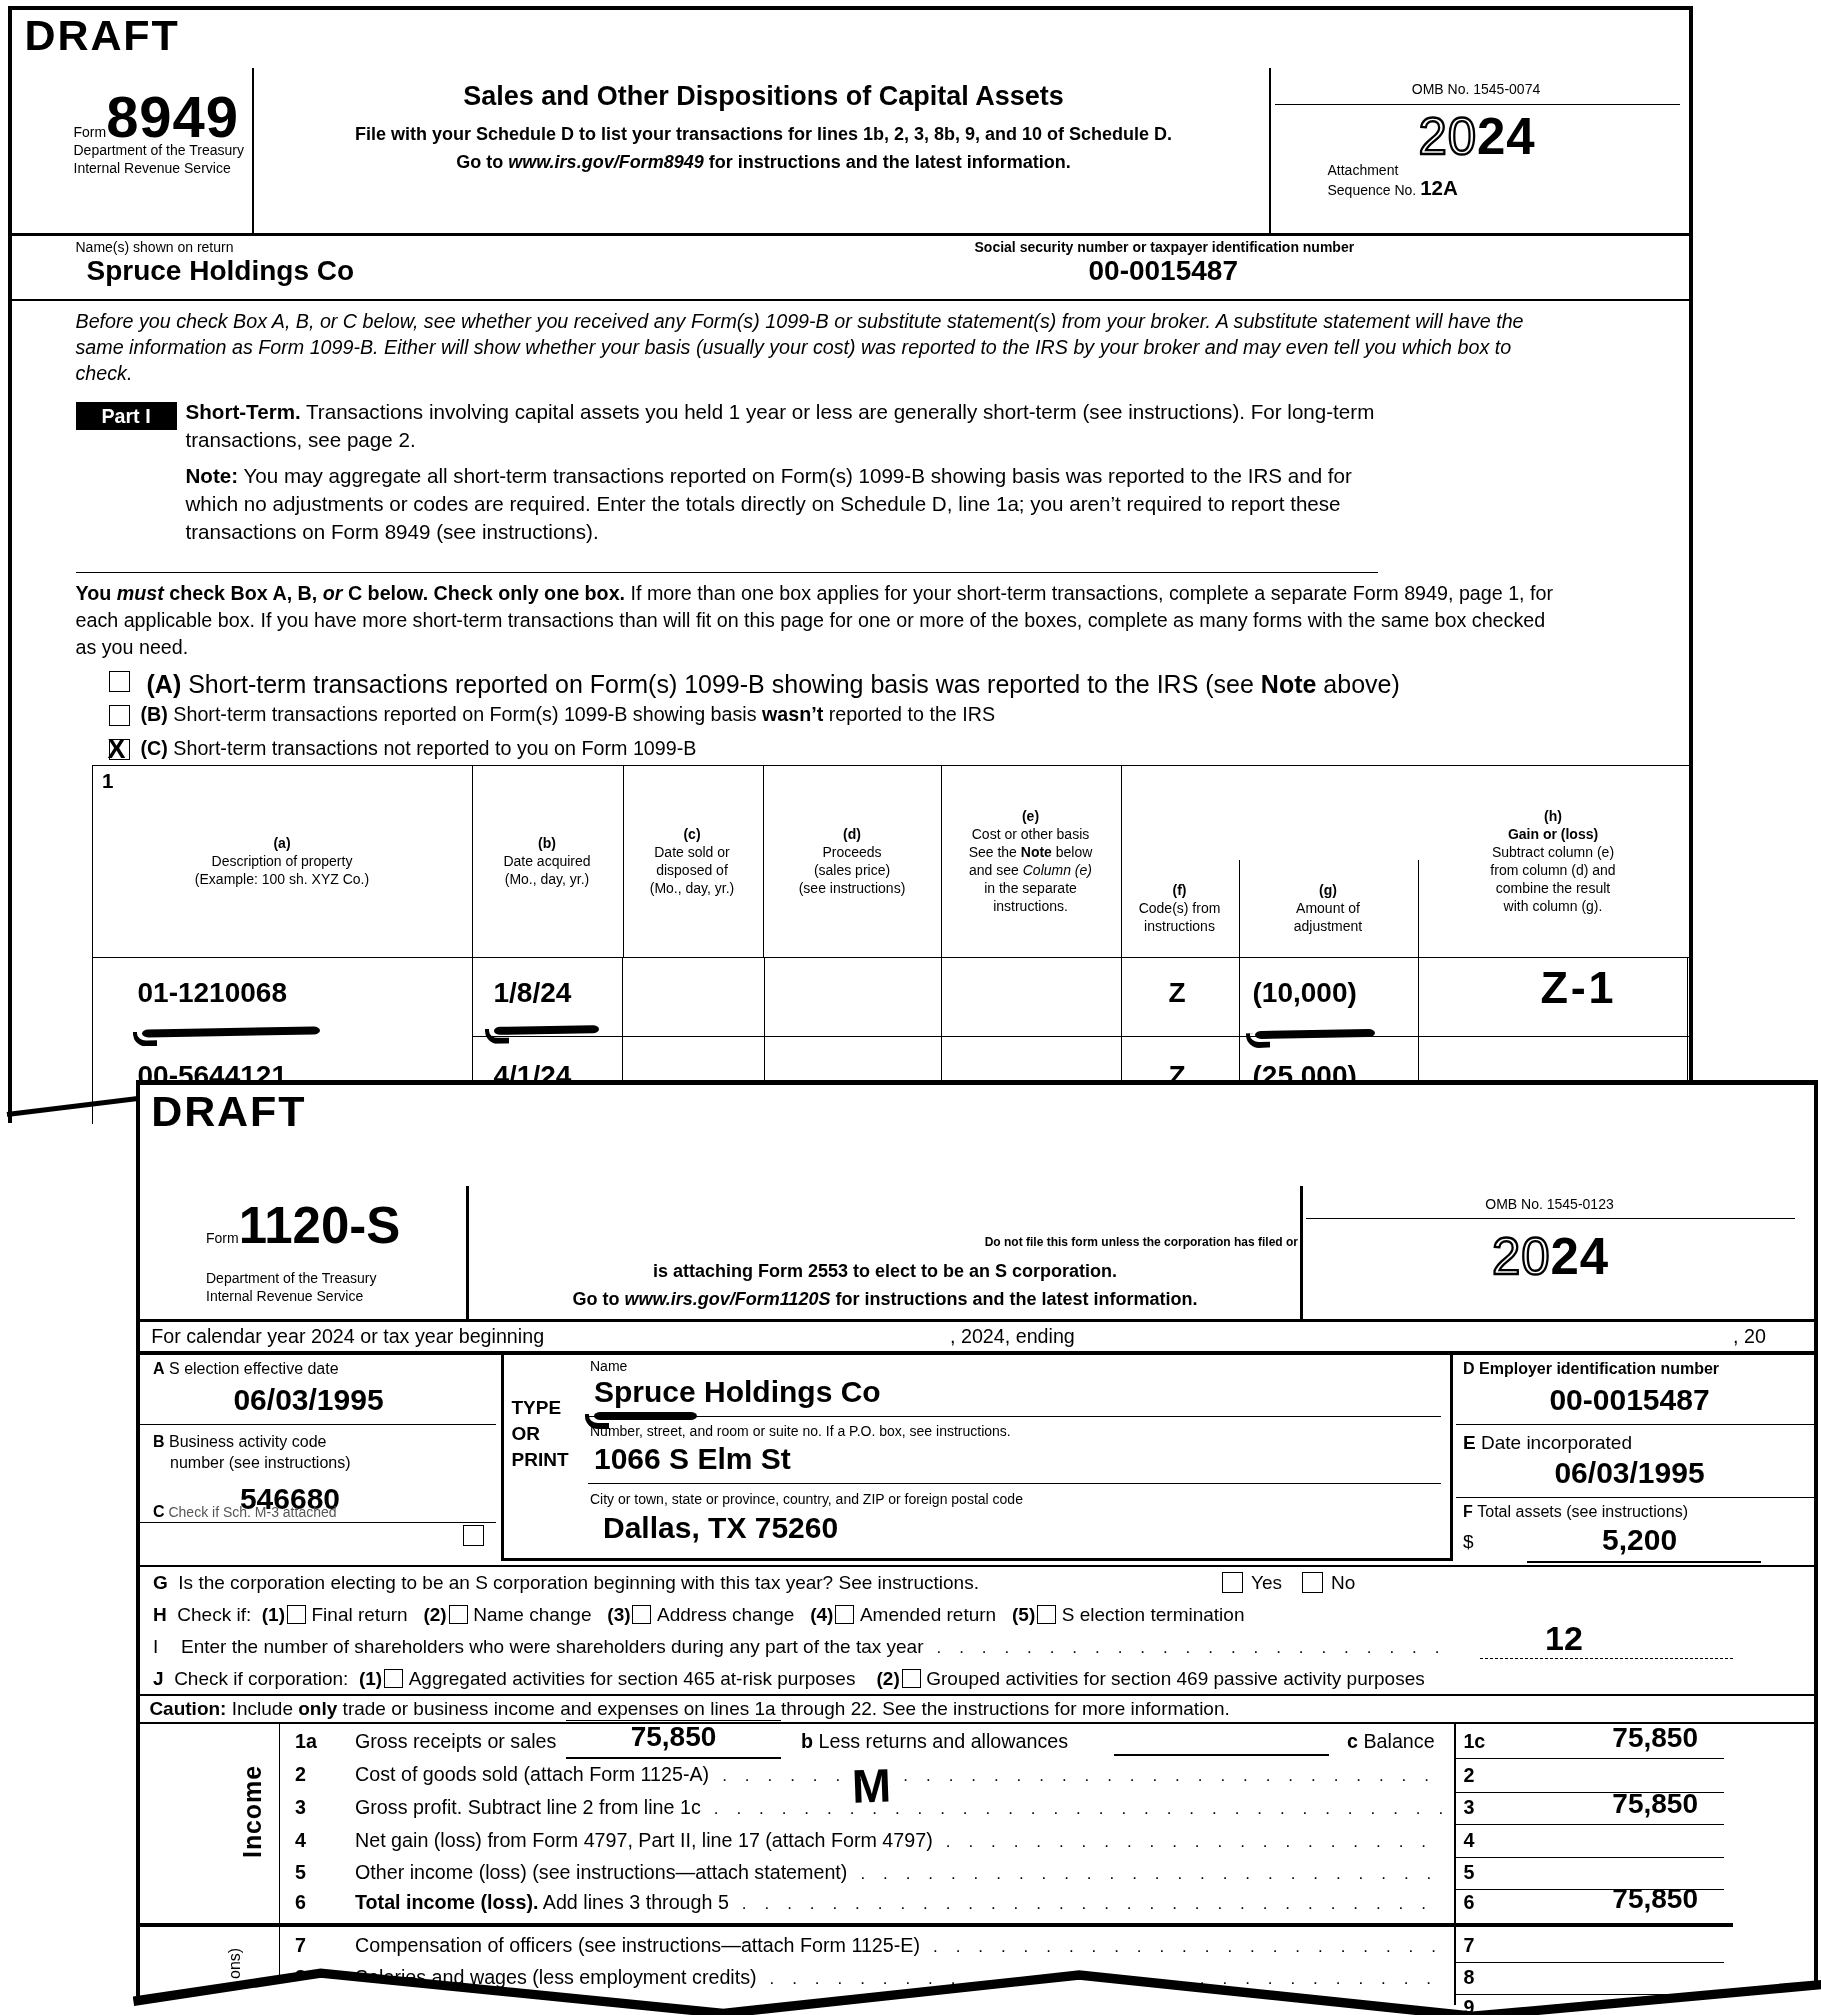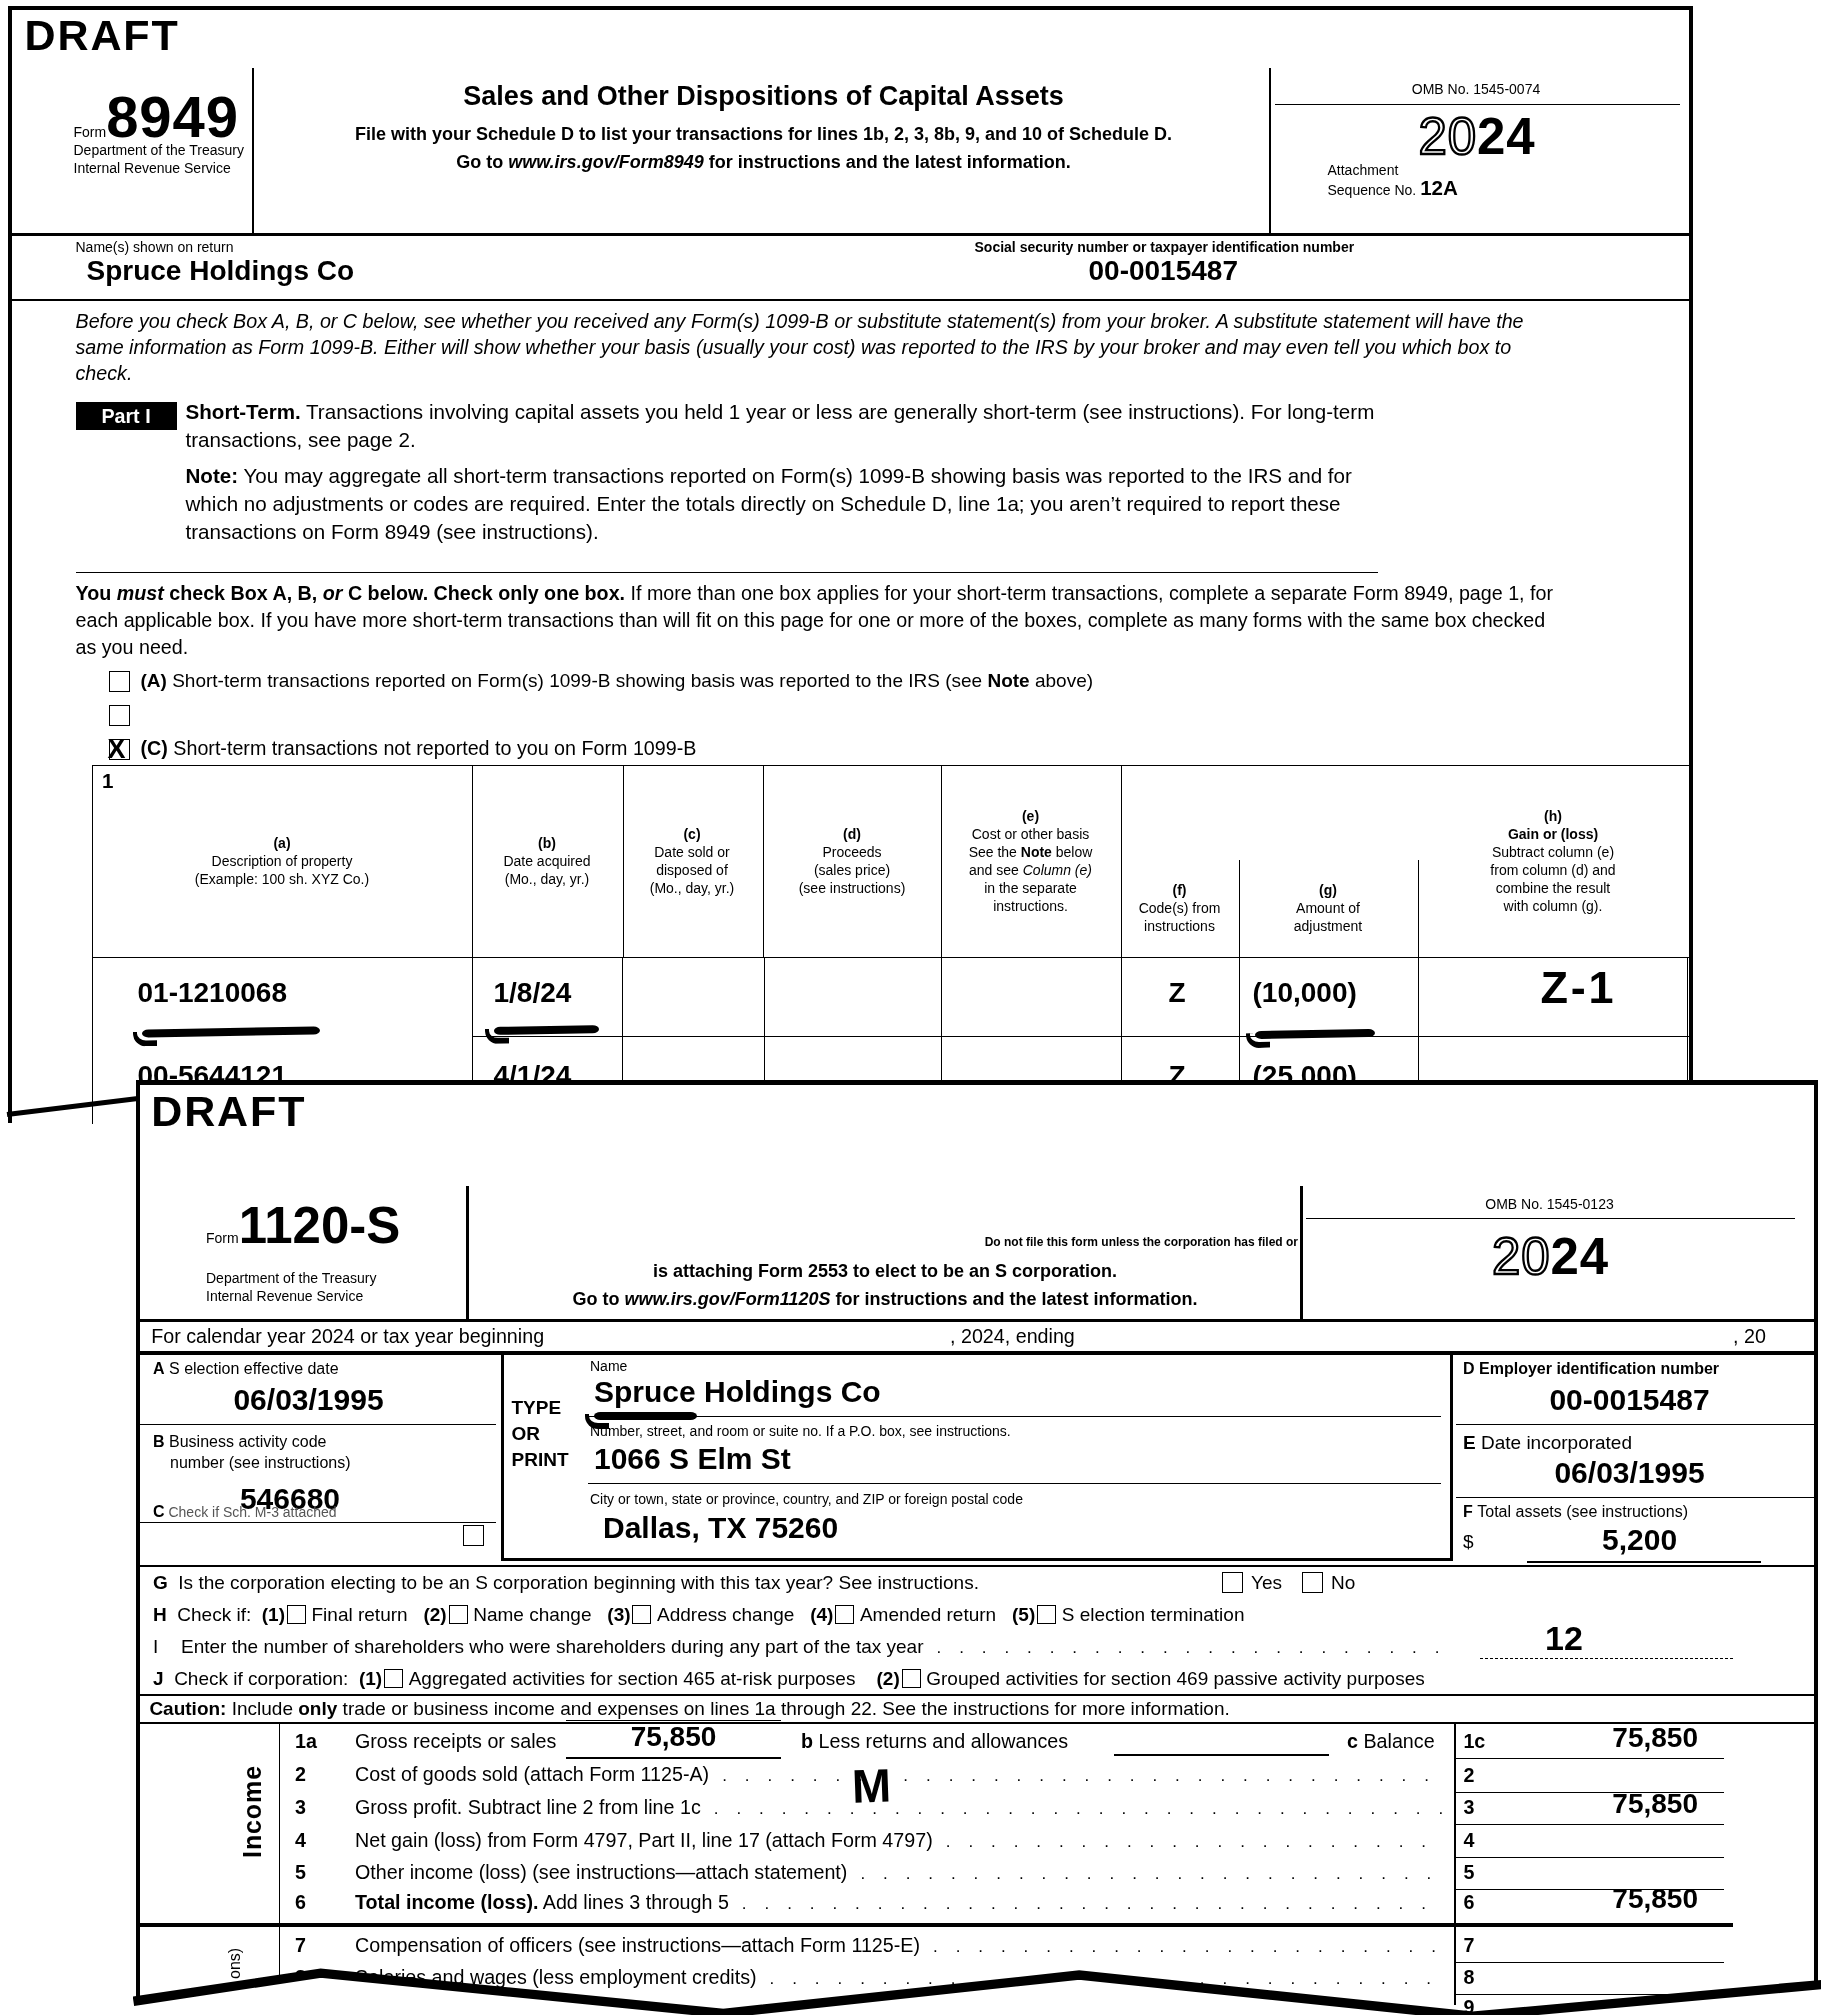--- a/index.html
+++ b/index.html
@@ -86,24 +86,27 @@
     <div class="abs" style="left:174px;top:452px;width:1209px;font-size:20.6px;line-height:28px;">
       <span class="b">Note:</span><span> You may aggregate all short-term transactions reported on Form(s) 1099-B showing basis was reported to the IRS and for which no adjustments or codes are required. Enter the totals directly on Schedule D, line 1a; you aren’t required to report these transactions on Form 8949 (see instructions).</span>
     </div>
     <div class="hr" style="left:64px;top:562px;width:1302px;height:0.9px;"></div>
 
     <div class="abs" style="left:64px;top:570px;width:1480px;font-size:19.7px;line-height:27px;">
       <span class="b">You </span><span class="b i">must</span><span class="b"> check Box A, B, </span><span class="b i">or</span><span class="b"> C below. Check only one box.</span><span> If more than one box applies for your short-term transactions, complete a separate Form 8949, page 1, for each applicable box. If you have more short-term transactions than will fit on this page for one or more of the boxes, complete as many forms with the same box checked as you need.</span>
     </div>
 
     <div class="cb" style="left:97px;top:661px;"></div>
-    <div class="abs" style="left:129px;top:660px;font-size:19px;">
+    <div class="abs" style="left:135px;top:660px;font-size:25px;">
       <span class="b">(A)</span><span> Short-term transactions reported on Form(s) 1099-B showing basis was reported to the IRS (see </span><span class="b">Note</span><span> above)</span>
     </div>
     <div class="cb" style="left:97px;top:695px;"></div>
+    <div class="abs" style="left:129px;top:693px;font-size:19.7px;">
+      <span class="b">(B)</span><span> Short-term transactions reported on Form(s) 1099-B showing basis </span><span class="b">wasn’t</span><span> reported to the IRS</span>
+    </div>
     <div class="cb" style="left:97px;top:729px;">
       <span class="abs b" style="left:-1.9px;top:-5.6px;font-size:27px;">X</span>
     </div>
     <div class="abs" style="left:129px;top:727px;font-size:19.7px;">
       <span class="b">(C)</span><span> Short-term transactions not reported to you on Form 1099-B</span>
     </div>
 
     <div class="abs" style="left:80px;top:755px;width:1596px;height:358px;border-top:1.9px solid #000;border-left:1.4px solid #000;">
 
       <div class="abs" style="left:0;top:0;width:1596px;height:191px;border-bottom:1.9px solid #000;">

